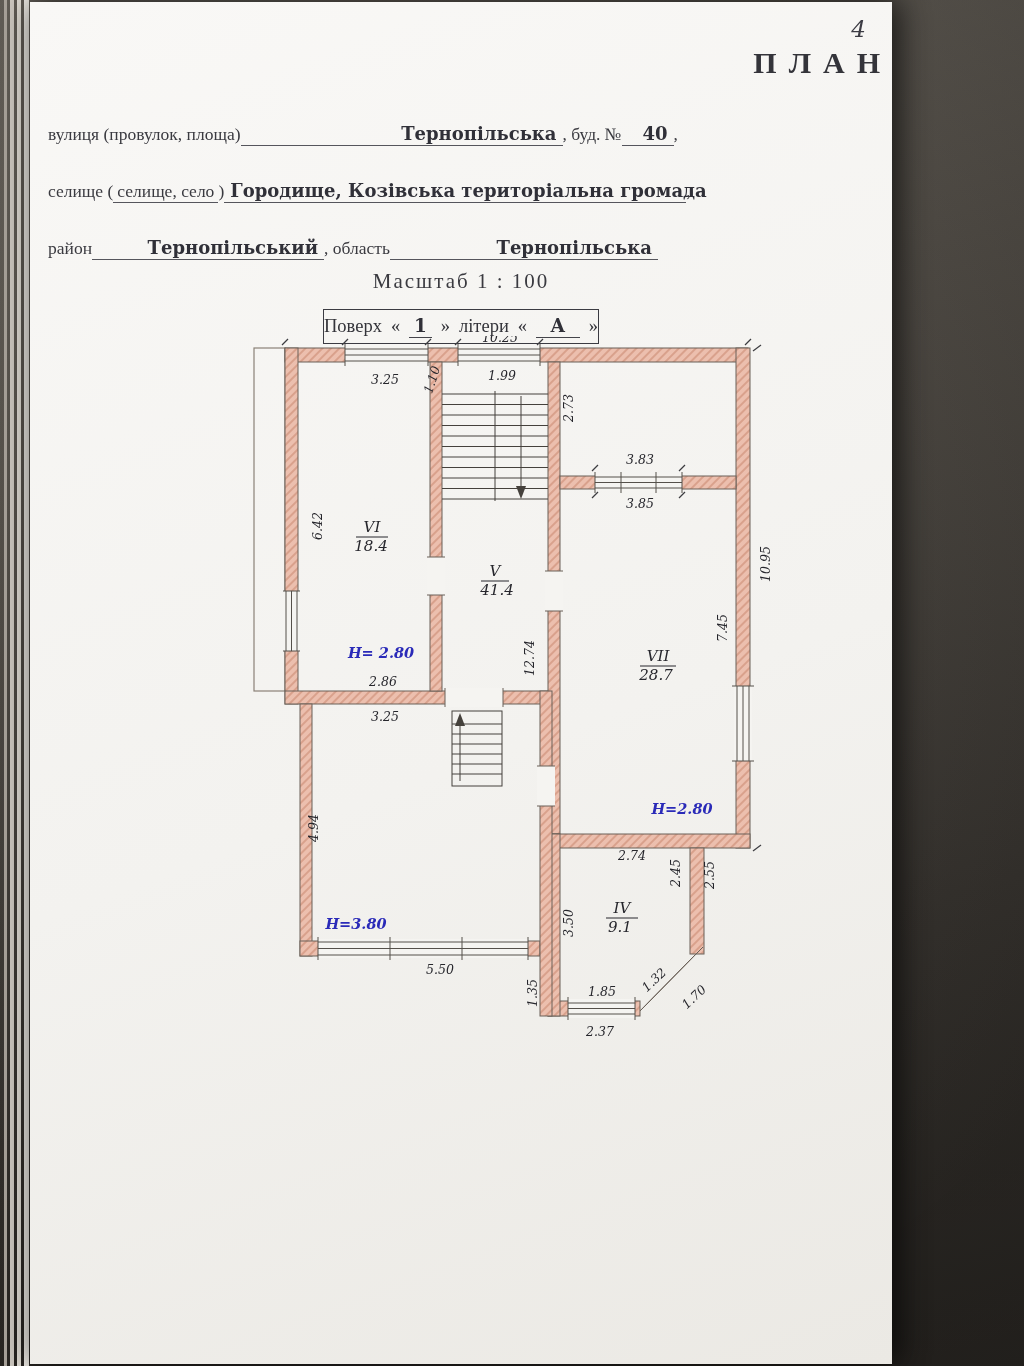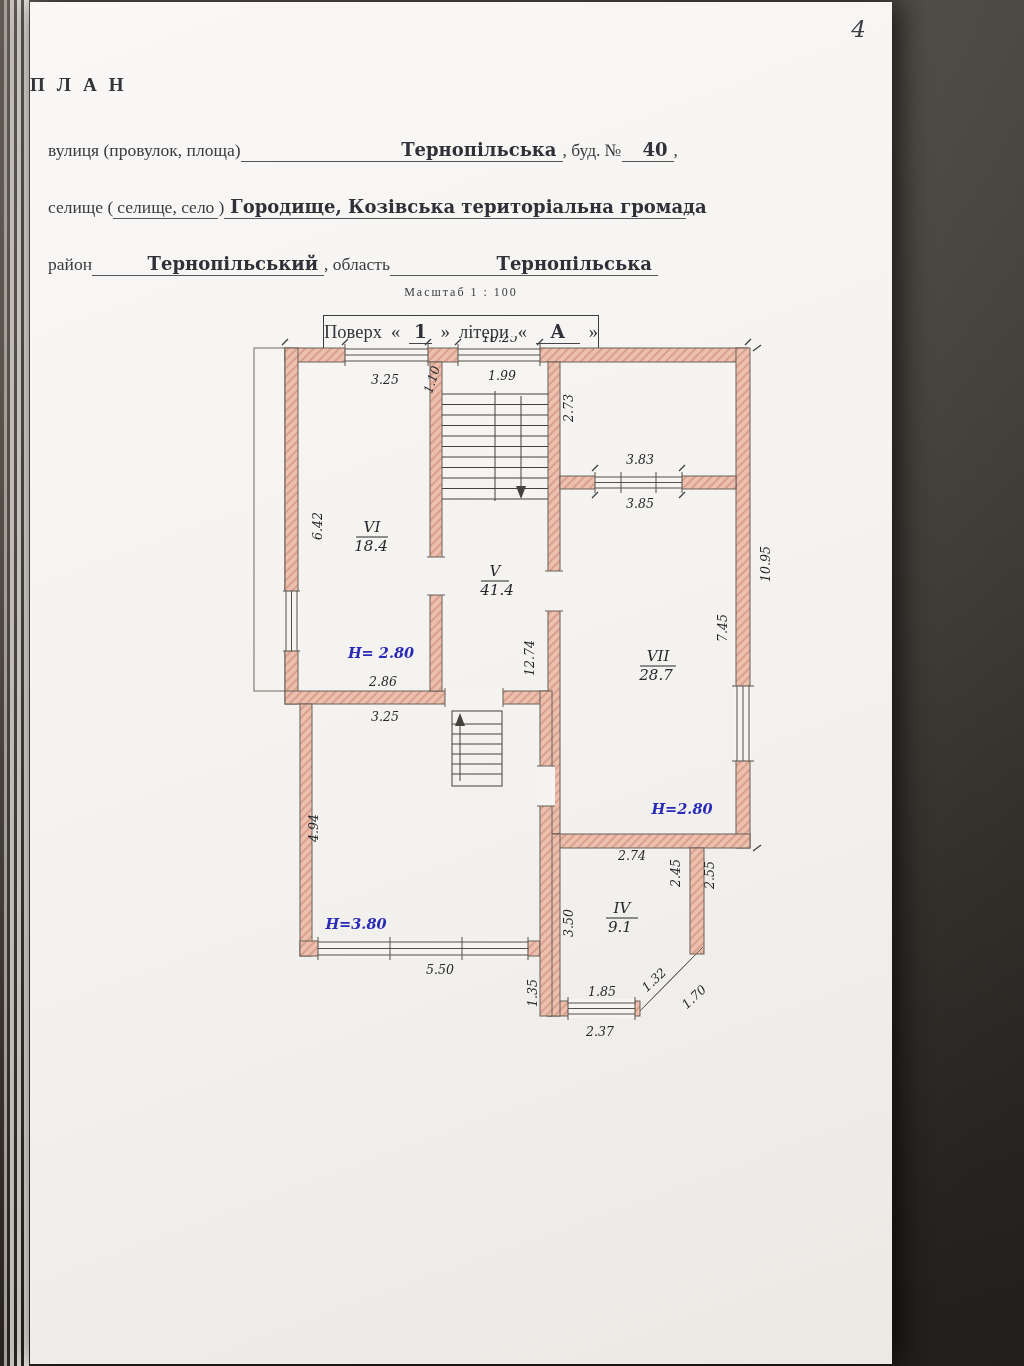--- a/index.html
+++ b/index.html
@@ -21,39 +21,39 @@
     position:absolute; left:30px; top:2px; width:862px; height:1362px;
     background:linear-gradient(160deg,#f9f8f6 0%,#f3f2ef 55%,#ebe9e4 100%);
     box-shadow:10px 0 26px rgba(0,0,0,.40), 0 0 30px rgba(0,0,0,.45);
   }
   .corner-num {
     position:absolute; top:14px; right:26px;
     font-family:"DejaVu Serif",serif; font-style:italic;
     font-size:23px; color:#3c3c44;
   }
   .doc-title {
-    margin-top:72px; text-align:left;
-    font-size:19px; font-weight:bold; letter-spacing:12px; color:#34343a;
+    margin-top:44px; text-align:right;
+    font-size:30px; font-weight:bold; letter-spacing:12px; color:#34343a;
   }
   .doc-subtitle {
     margin-top:5px; text-align:center;
     font-size:18px; font-weight:bold; letter-spacing:3px; color:#34343a;
   }
   .form-lines { margin:16px 24px 0 18px; font-size:17.5px; color:#3a3a40; }
   .fline { margin-top:7px; display:flex; align-items:baseline; white-space:nowrap; }
   .lbl { flex:0 0 auto;margin-top:28px; }
   .lblu { flex:0 0 auto; border-bottom:1.4px solid #55555c; padding:0 4px; }
   .fill { display:inline-block; border-bottom:1.4px solid #55555c; text-align:right; }
   .w320 { width:322px; } .w46 { width:52px; } .w460 { width:462px; }
   .w230 { width:232px; } .w270 { width:268px; }
   .val {
     font-family:"DejaVu Serif",serif; font-weight:700;
     font-size:18px; color:#303038; padding:0 6px;
   }
-  .scale-line { margin-top:9px; text-align:center; font-size:12px; color:#3a3a40; letter-spacing:2px; }
+  .scale-line { margin-top:9px; text-align:center; font-size:21px; color:#3a3a40; letter-spacing:2px; }
   .floor-box {
     margin:15px auto 0; width:276px; border:1.6px solid #3b3b42;
     padding:5px 0; display:flex; justify-content:center; align-items:baseline;
     gap:9px; font-size:18.5px; color:#34343a;
   }
   .boxfill { display:inline-block; border-bottom:1.4px solid #44444a; text-align:center; }
   .bw36 { width:34px; } .bw64 { width:66px; }
   .boxval { font-family:"DejaVu Serif",serif; font-weight:700; color:#303038; }
   svg.plan { position:absolute; left:210px; top:334px; }
   .dim  { font-family:"DejaVu Serif",serif; font-style:italic; font-size:12.5px; fill:#26262c; }

